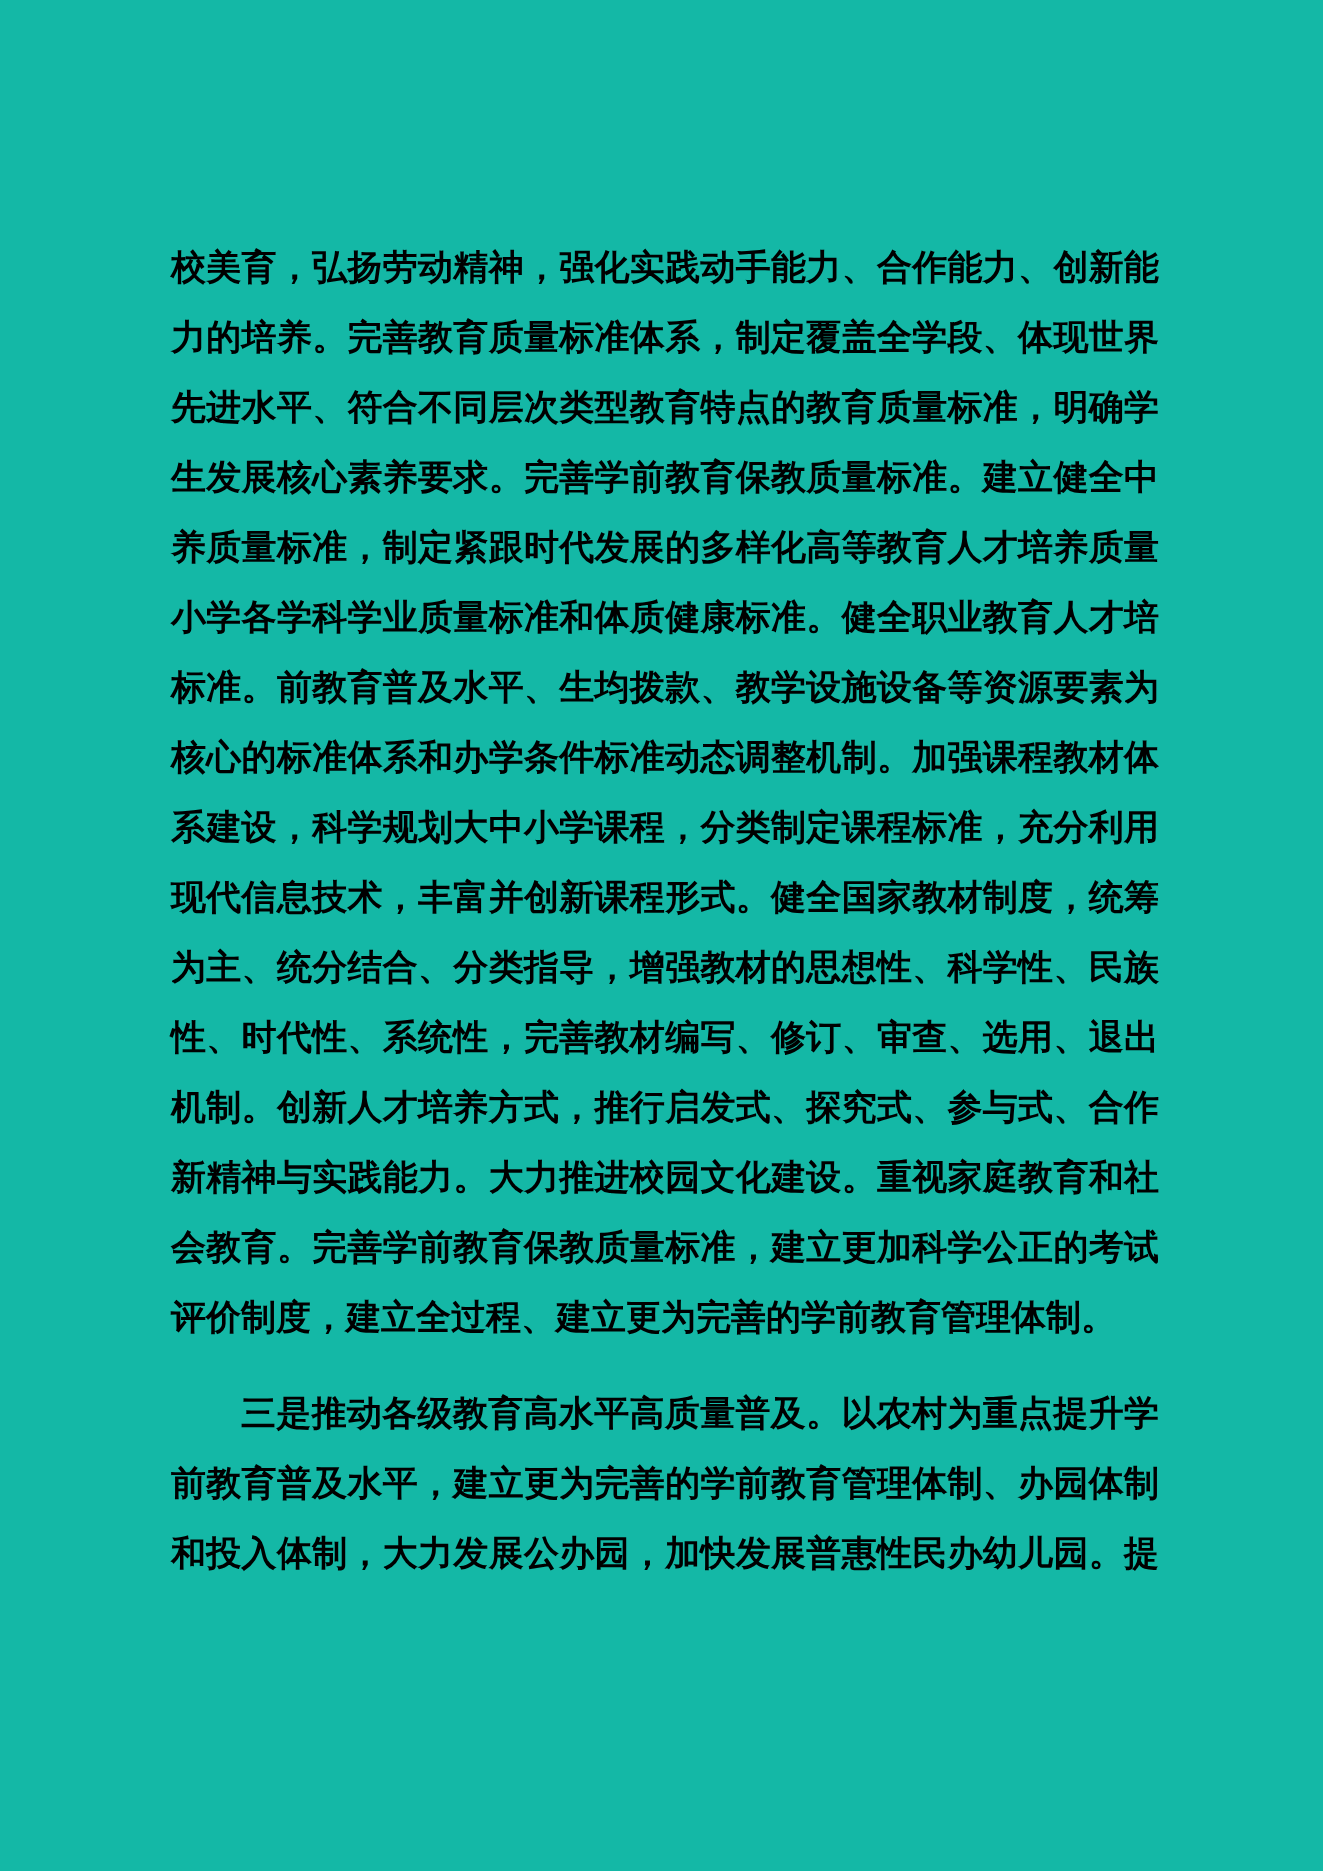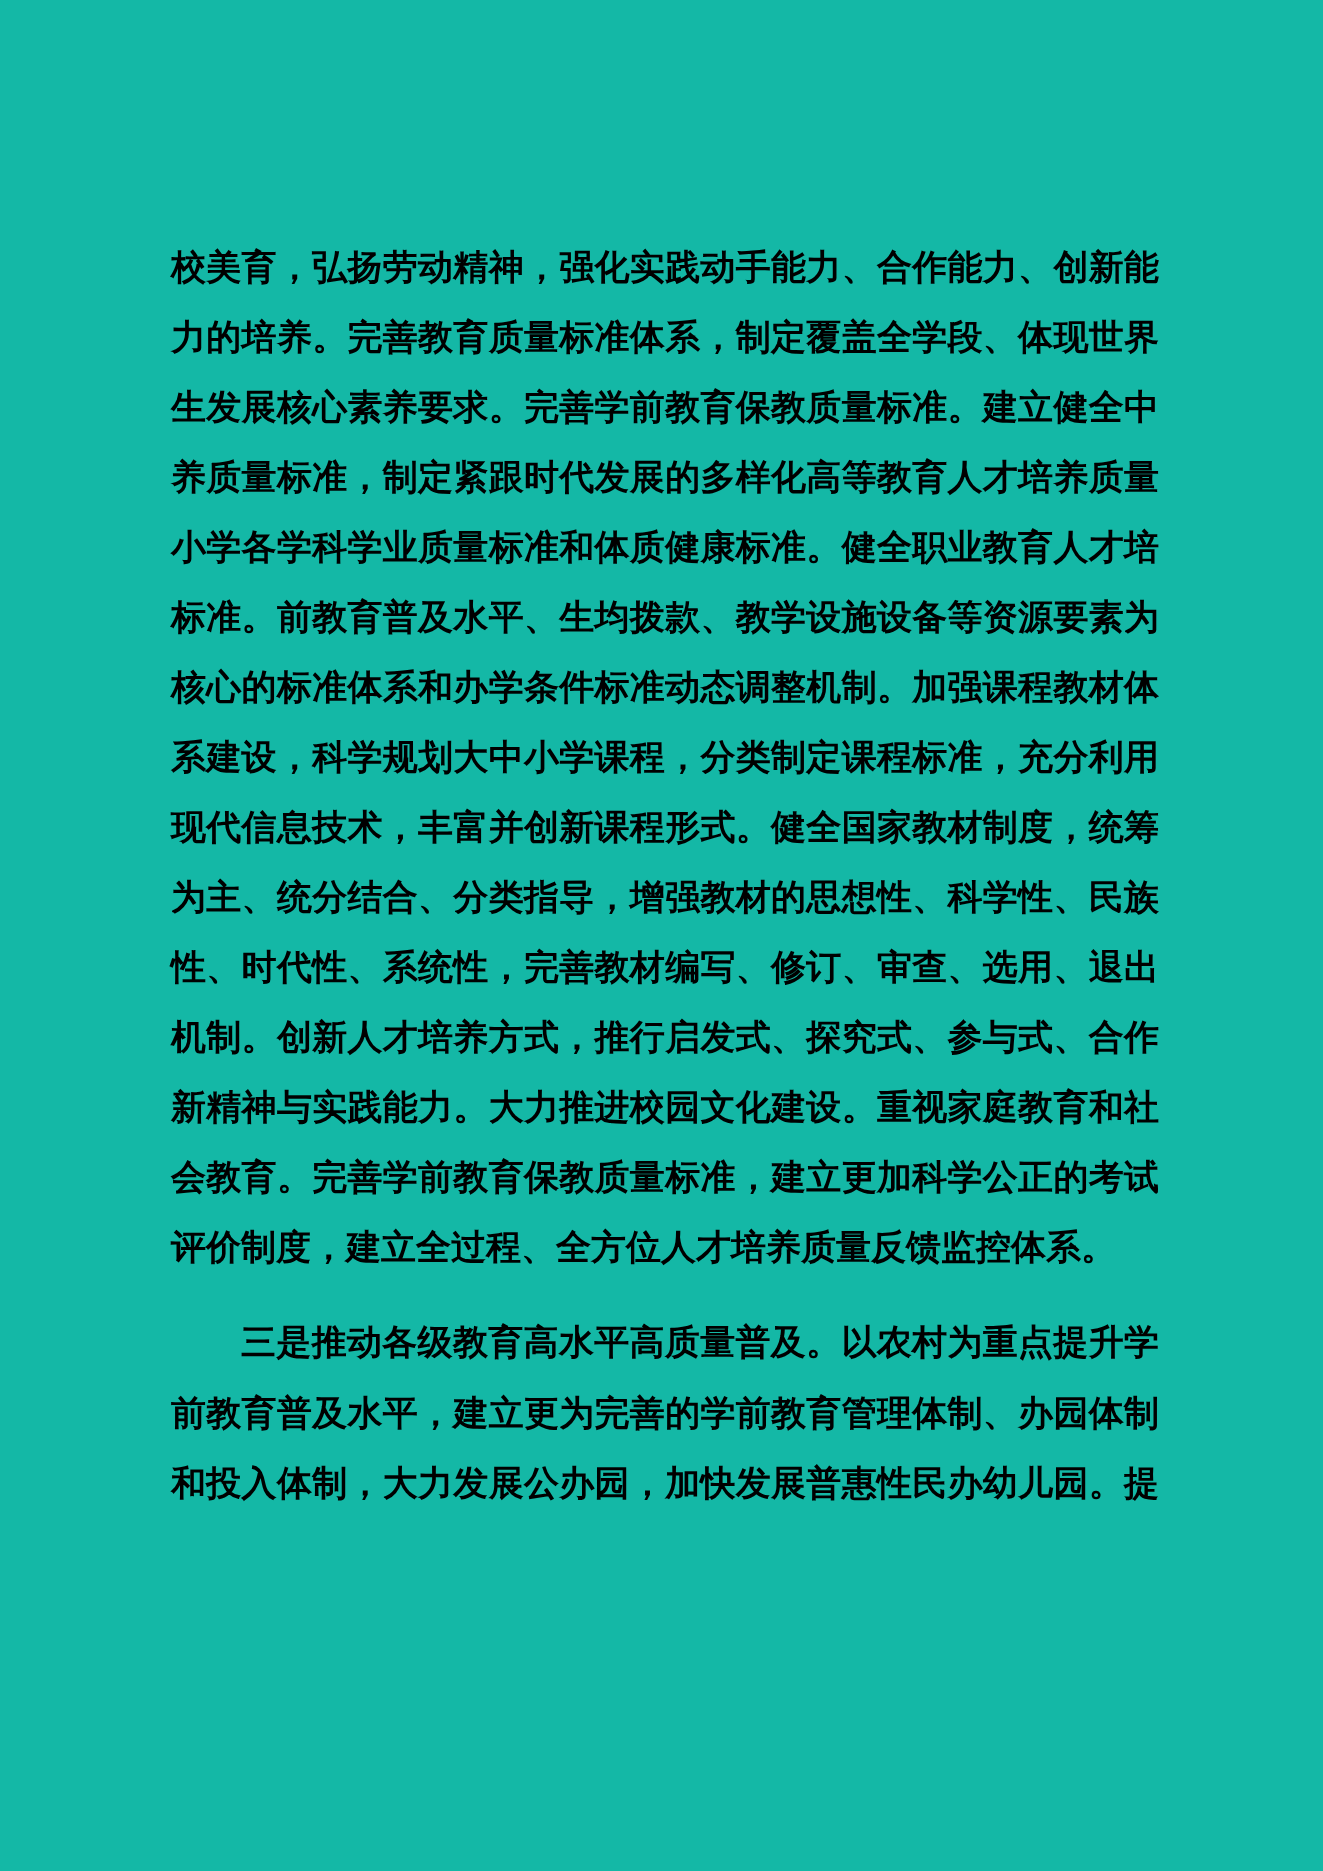--- a/index.html
+++ b/index.html
@@ -41,44 +41,44 @@
     white-space: nowrap;
   }
   
   .line.para-end {
     text-align-last: left;
     -moz-text-align-last: left;
   }
   
   .line.indented {
     text-indent: 70px;
-    font-family: Liberation Serif, serif;
   }
 </style>
 </head>
 <body>
 
 <div class="page" style="background: #14b8a6;">
   <div class="text-block" style="color: rgb(0, 0, 0);">
       <div class="para">
         <div class="line">校美育，弘扬劳动精神，强化实践动手能力、合作能力、创新能</div>
         <div class="line">力的培养。完善教育质量标准体系，制定覆盖全学段、体现世界</div>
+        <div class="line">先进水平、符合不同层次类型教育特点的教育质量标准，明确学</div>
         <div class="line">生发展核心素养要求。完善学前教育保教质量标准。建立健全中</div>
         <div class="line">养质量标准，制定紧跟时代发展的多样化高等教育人才培养质量</div>
         <div class="line">小学各学科学业质量标准和体质健康标准。健全职业教育人才培</div>
         <div class="line">标准。前教育普及水平、生均拨款、教学设施设备等资源要素为</div>
         <div class="line">核心的标准体系和办学条件标准动态调整机制。加强课程教材体</div>
         <div class="line">系建设，科学规划大中小学课程，分类制定课程标准，充分利用</div>
         <div class="line">现代信息技术，丰富并创新课程形式。健全国家教材制度，统筹</div>
         <div class="line">为主、统分结合、分类指导，增强教材的思想性、科学性、民族</div>
         <div class="line">性、时代性、系统性，完善教材编写、修订、审查、选用、退出</div>
         <div class="line">机制。创新人才培养方式，推行启发式、探究式、参与式、合作</div>
         <div class="line">新精神与实践能力。大力推进校园文化建设。重视家庭教育和社</div>
         <div class="line">会教育。完善学前教育保教质量标准，建立更加科学公正的考试</div>
-        <div class="line para-end">评价制度，建立全过程、全方位人才培养质量反馈监控体系。</div>
+        <div class="line para-end">评价制度，建立全过程、建立更为完善的学前教育管理体制。</div>
       </div>
       <div class="para spaced">
         <div class="line indented">三是推动各级教育高水平高质量普及。以农村为重点提升学</div>
         <div class="line">前教育普及水平，建立更为完善的学前教育管理体制、办园体制</div>
         <div class="line">和投入体制，大力发展公办园，加快发展普惠性民办幼儿园。提</div>
       </div>
     </div>
 </div>
 
 </body></html>

